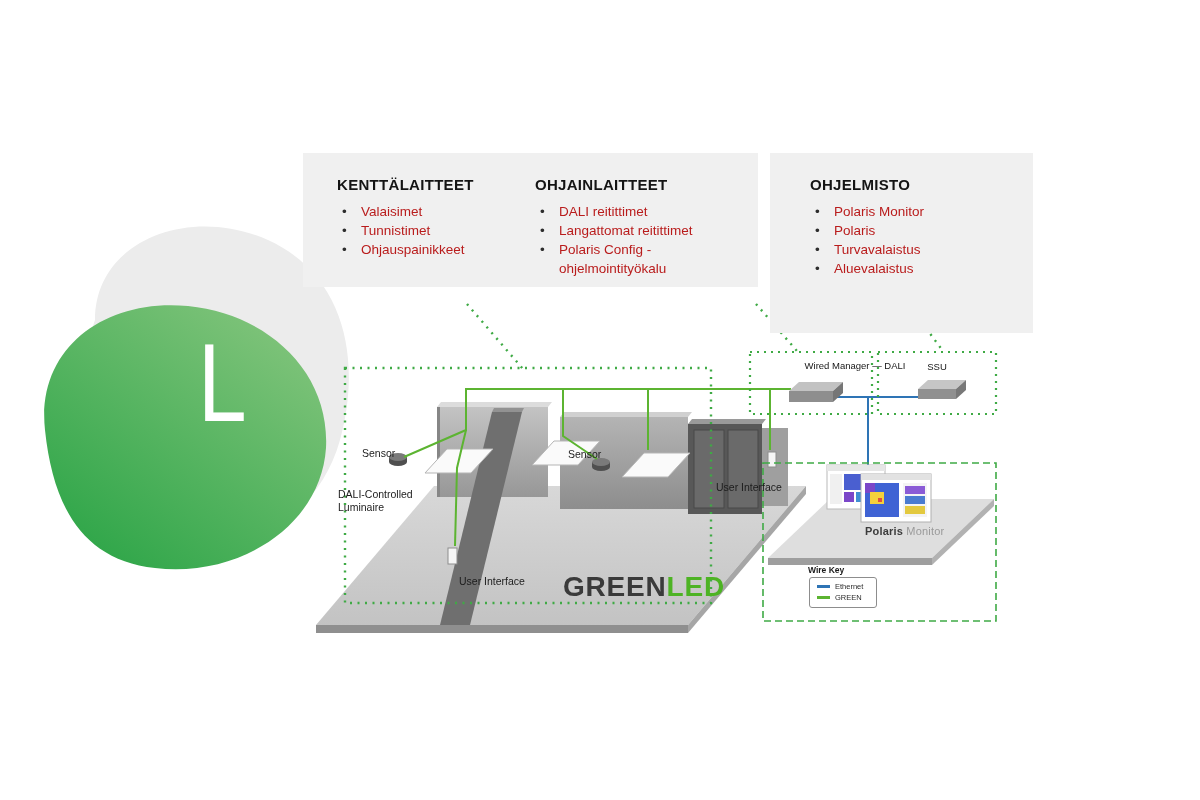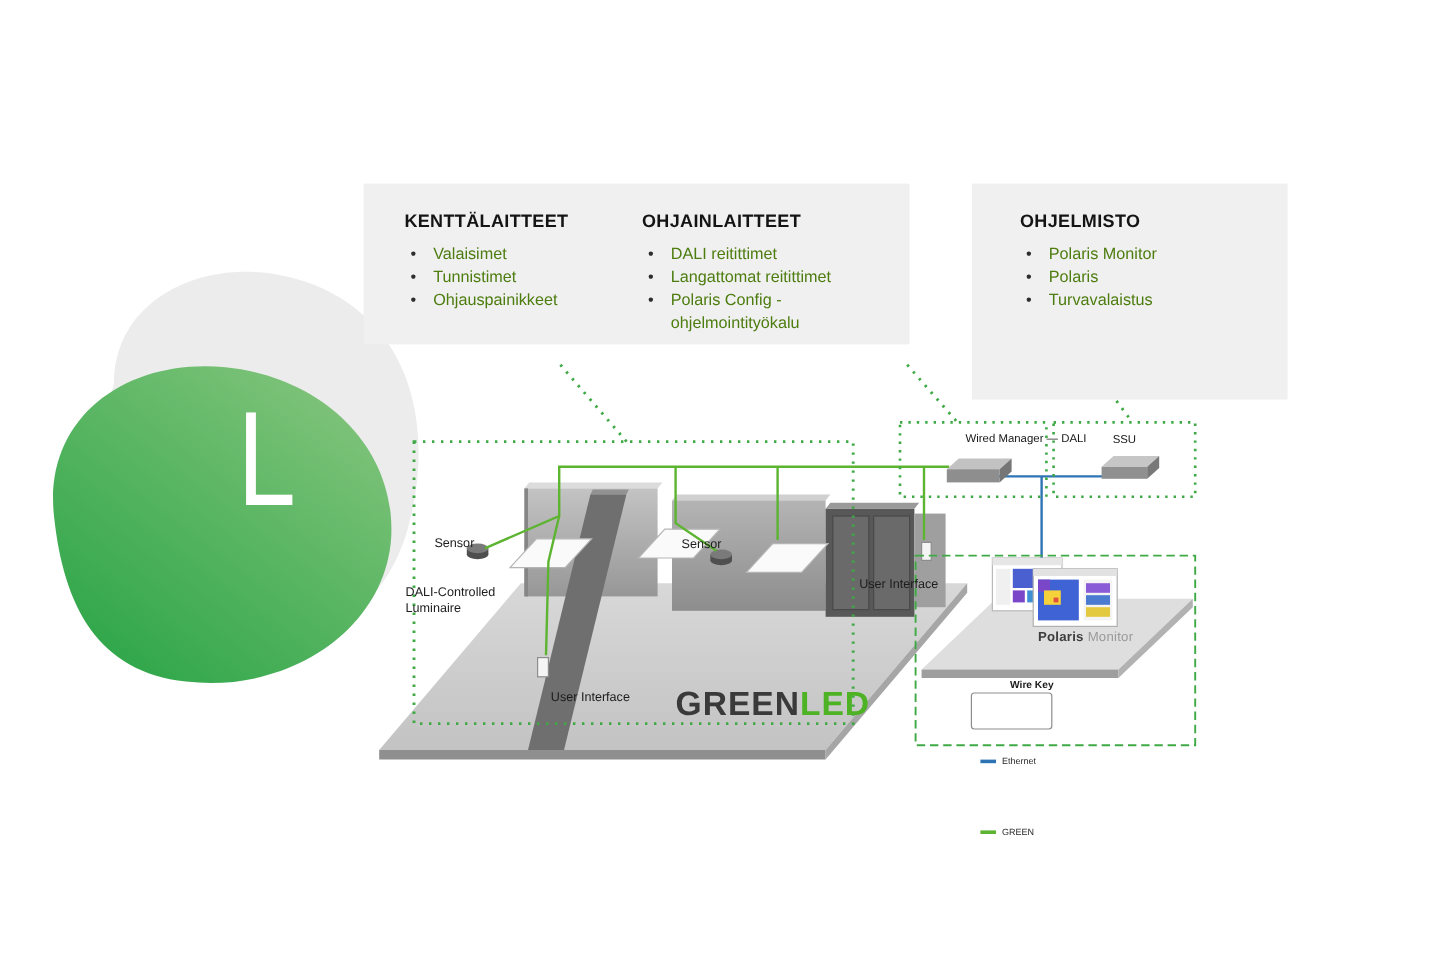--- a/index.html
+++ b/index.html
@@ -5,27 +5,27 @@
   html,body { margin:0; padding:0; background:#fff; }
   .canvas {
     position:relative; width:1200px; height:800px; background:#ffffff;
     font-family:"Liberation Sans", sans-serif; overflow:hidden;
   }
   .canvas svg.scene { position:absolute; left:0; top:0; }
 
   
   .panel { position:absolute; background:#f0f0f0; }
   .panel-left  { left:303px; top:153px; width:455px; height:134px; }
-  .panel-right { left:770px; top:153px; width:263px; height:180px;margin-left:40px; }
+  .panel-right { left:770px; top:153px; width:263px; height:180px; }
   .panel .col { position:absolute; top:23px; }
   .col-kentta { left:34px;  width:185px; }
   .col-ohjain { left:232px; width:200px; }
   .col-ohjelmisto { left:40px; width:210px; }
   .panel h3 { margin:0 0 9px 0; font-size:15px; font-weight:700; color:#141414; letter-spacing:.3px; }
-  .panel ul { list-style:none; margin:0; padding:0; font-size:13.5px; color:#4d7c0f; }
+  .panel ul { list-style:none; margin:0; padding:0; font-size:13.5px; color:#b91c1c; }
   .panel li { position:relative; padding-left:24px; line-height:19px; }
   .panel li::before { content:"•"; position:absolute; left:5px; color:#2d2d2d; }
 
   
   .logo-letter {
     position:absolute; left:198px; top:327px; font-size:112px; line-height:1;
     color:#ffffff; font-weight:500; transform:scaleX(.78); transform-origin:left top;
   }
 
   
@@ -40,25 +40,25 @@
 
   .brand-floor { position:absolute; left:563px; top:571px; font-size:28px; font-weight:700; letter-spacing:.8px; }
   .brand-floor .p1 { color:#3a3a3a; }
   .brand-floor .p2 { color:#4db324; }
 
   .polaris-label { position:absolute; left:841px; top:525px; font-size:11px; letter-spacing:.2px; }
   .polaris-label .p1 { color:#3c3c3c; font-weight:700;margin-left:24px; }
   .polaris-label .p2 { color:#9a9a9a; font-weight:400; }
 
   
-  .wirekey-title { position:absolute; left:808px; top:565px; width:70px; text-align:right;
+  .wirekey-title { position:absolute; left:808px; top:565px; width:70px; text-align:left;
                    font-size:8.5px; font-weight:700; color:#1a1a1a; }
   .wirekey-box { position:absolute; left:809px; top:577px; width:68px; height:31px;
                  background:#fff; border:1px solid #8d8d8d; border-radius:3px; box-sizing:border-box; padding-top:3px; }
-  .wirekey-row { display:flex; align-items:center; gap:5px; padding:1px 7px;margin-top:48px; }
+  .wirekey-row { display:flex; align-items:center; gap:5px; padding:1px 7px; }
   .wirekey-swatch { width:13px; height:3px; flex:none; }
   .wirekey-row span.lbl { font-size:7.5px; color:#2c2c2c; }
 </style>
 </head>
 <body>
 
 <div class="canvas">
 
   <svg class="scene" width="1200" height="800" viewBox="0 0 1200 800">
     <defs>
@@ -225,20 +225,21 @@
     </div>
   </div>
 
   <div class="panel panel-right">
     <div class="col col-ohjelmisto">
       <h3>OHJELMISTO</h3>
       <ul>
         <li>Polaris Monitor</li>
         <li>Polaris</li>
         <li>Turvavalaistus</li>
+        <li>Aluevalaistus</li>
       </ul>
     </div>
   </div>
 
   <div class="scene-label lbl-sensor1">Sensor</div>
   <div class="scene-label lbl-sensor2">Sensor</div>
   <div class="scene-label lbl-luminaire">DALI-Controlled Luminaire</div>
   <div class="scene-label lbl-ui1">User Interface</div>
   <div class="scene-label lbl-ui2">User Interface</div>
   <div class="scene-label lbl-manager">Wired Manager — DALI</div>

